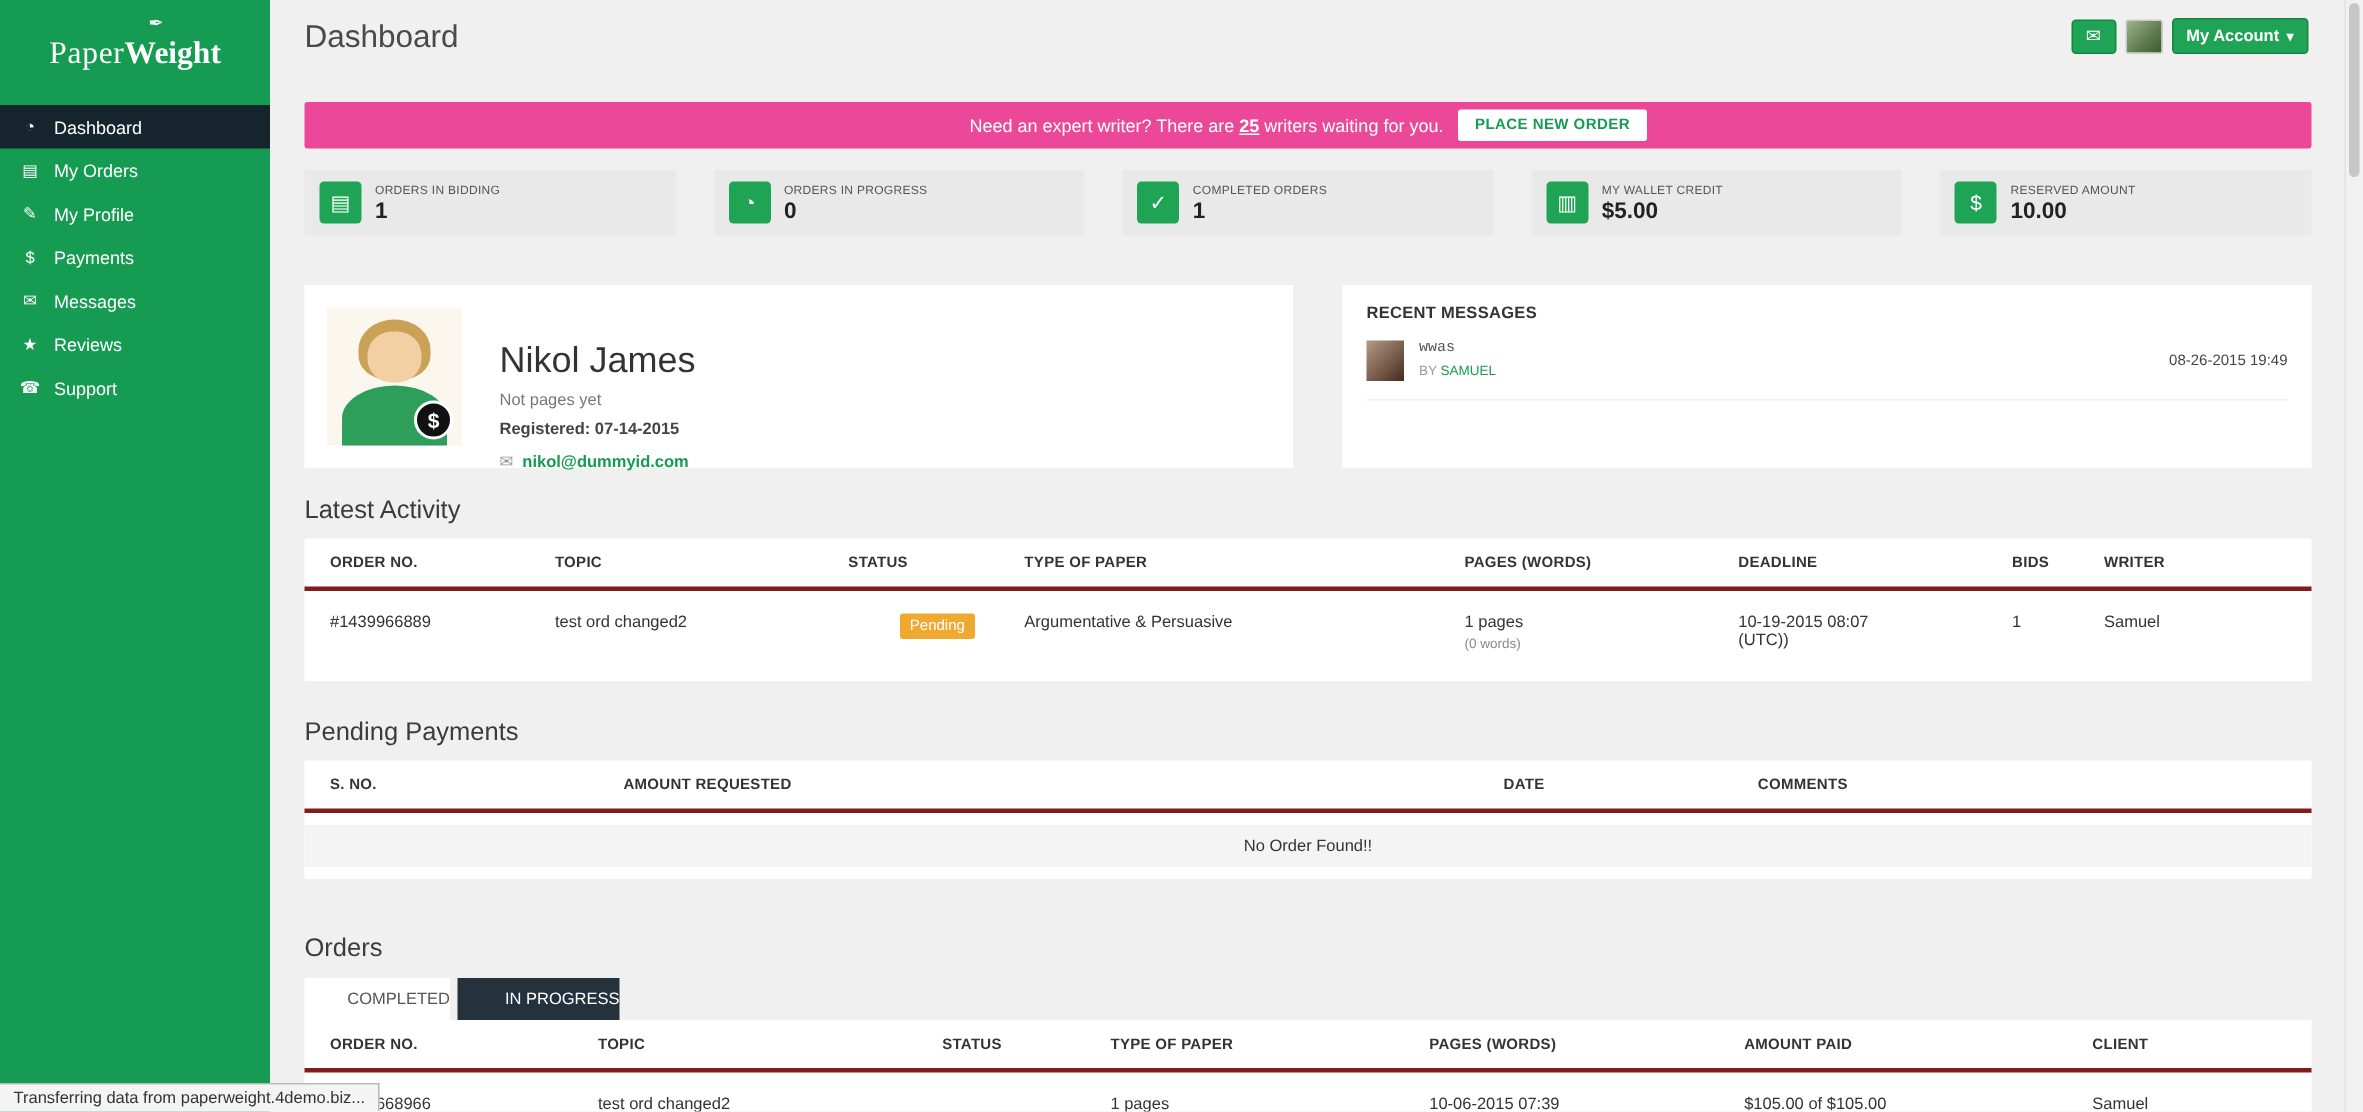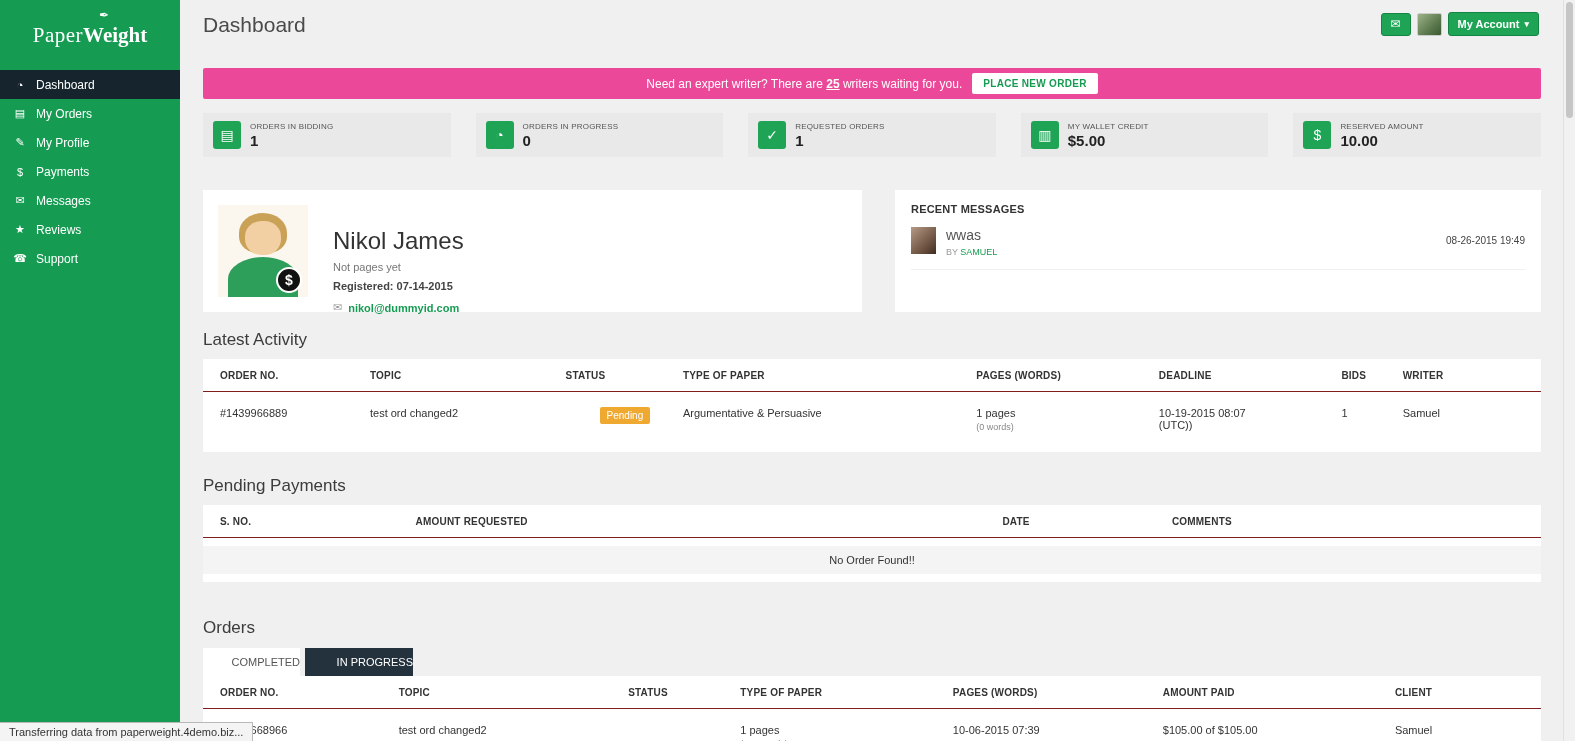--- a/index.html
+++ b/index.html
@@ -54,30 +54,30 @@
   .profile-name { font-size:24px; color:#333; font-weight:400; margin-top:22px; }
   .profile-rating { font-size:11px; color:#777; margin-top:6px; }
   .profile-registered { font-size:11px; color:#444; font-weight:bold; margin-top:7px; }
   .profile-email-row { display:flex; align-items:center; gap:6px; margin-top:9px; }
   .mail-ico-sm { color:#999; font-size:11px; }
   .profile-email { color:#169c52; font-size:11px; font-weight:bold; text-decoration:none; cursor:pointer; }
 
   .rm-title { font-size:11px; font-weight:bold; color:#333; letter-spacing:.2px; }
   .rm-item { display:flex; align-items:flex-start; gap:10px; margin-top:12px; padding-bottom:12px; border-bottom:1px solid #f0f0f0; }
   .rm-avatar { width:25px; height:27px; background:linear-gradient(135deg,#b59a86,#6e5342 65%,#402c20); flex:0 0 25px; }
-  .rm-subject { font-size:14px; color:#555; }
+  .rm-subject { font-size:10px; color:#555;font-family:Liberation Mono, monospace; }
   .rm-byline { font-size:9px; color:#999; margin-top:4px; }
   .rm-author { color:#169c52; cursor:pointer; }
   .rm-date { margin-left:auto; font-size:10px; color:#444; padding-top:8px; }
 
   
   .section-title { font-size:17px; color:#3c3c3c; font-weight:400; }
   .mt18 { margin-top:18px; } .mt24 { margin-top:24px; } .mt36 { margin-top:36px; }
   .tbl-panel { background:#fff; margin-top:9px; padding-bottom:6px; }
-  .tbl-head { display:flex; padding:11px 17px 10px; border-bottom:1px solid #7f1d1d; }
+  .tbl-head { display:flex; padding:11px 17px 10px; border-bottom:3px solid #7f1d1d; }
   .tbl-head .cell { font-size:10px; font-weight:bold; color:#333; letter-spacing:.2px; }
   .tbl-row { display:flex; padding:15px 17px 14px; font-size:11px; color:#333; }
   .cell { padding-right:8px; }
   .sub { font-size:9px; color:#888; margin-top:3px; }
   .badge-pending { display:inline-block; background:#f0a930; color:#fff; font-size:10px; padding:3px 7px; border-radius:2px;margin-left:34px; }
 
   .la-c0{width:11.5%} .la-c1{width:15%} .la-c2{width:9%} .la-c3{width:22.5%}
   .la-c4{width:14%} .la-c5{width:14%} .la-c6{width:4.7%} .la-c7{flex:1}
 
   .pp-c0{width:15%} .pp-c1{width:45%} .pp-c2{width:13%} .pp-c3{flex:1}
@@ -177,21 +177,21 @@
       <div class="stat-card">
         <div class="stat-icon">◔</div>
         <div>
           <div class="stat-label">ORDERS IN PROGRESS</div>
           <div class="stat-value">0</div>
         </div>
       </div>
       <div class="stat-card">
         <div class="stat-icon">✓</div>
         <div>
-          <div class="stat-label">REQUESTED ORDERS</div>
+          <div class="stat-label">COMPLETED ORDERS</div>
           <div class="stat-value">1</div>
         </div>
       </div>
       <div class="stat-card">
         <div class="stat-icon">▥</div>
         <div>
           <div class="stat-label">MY WALLET CREDIT</div>
           <div class="stat-value">$5.00</div>
         </div>
       </div>

